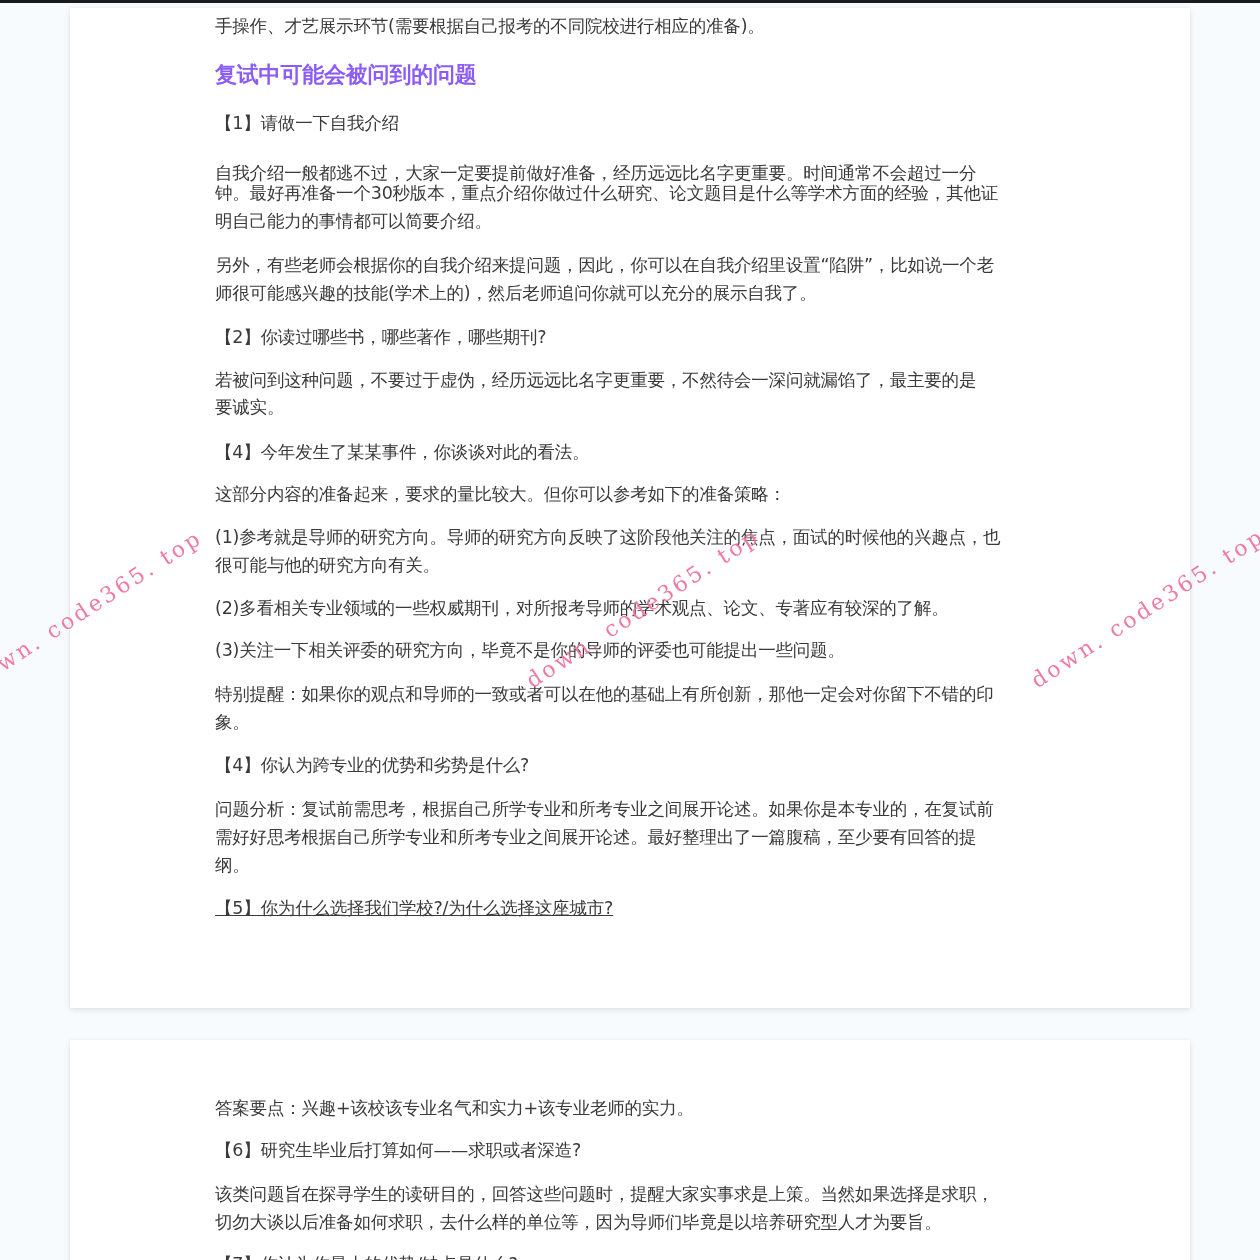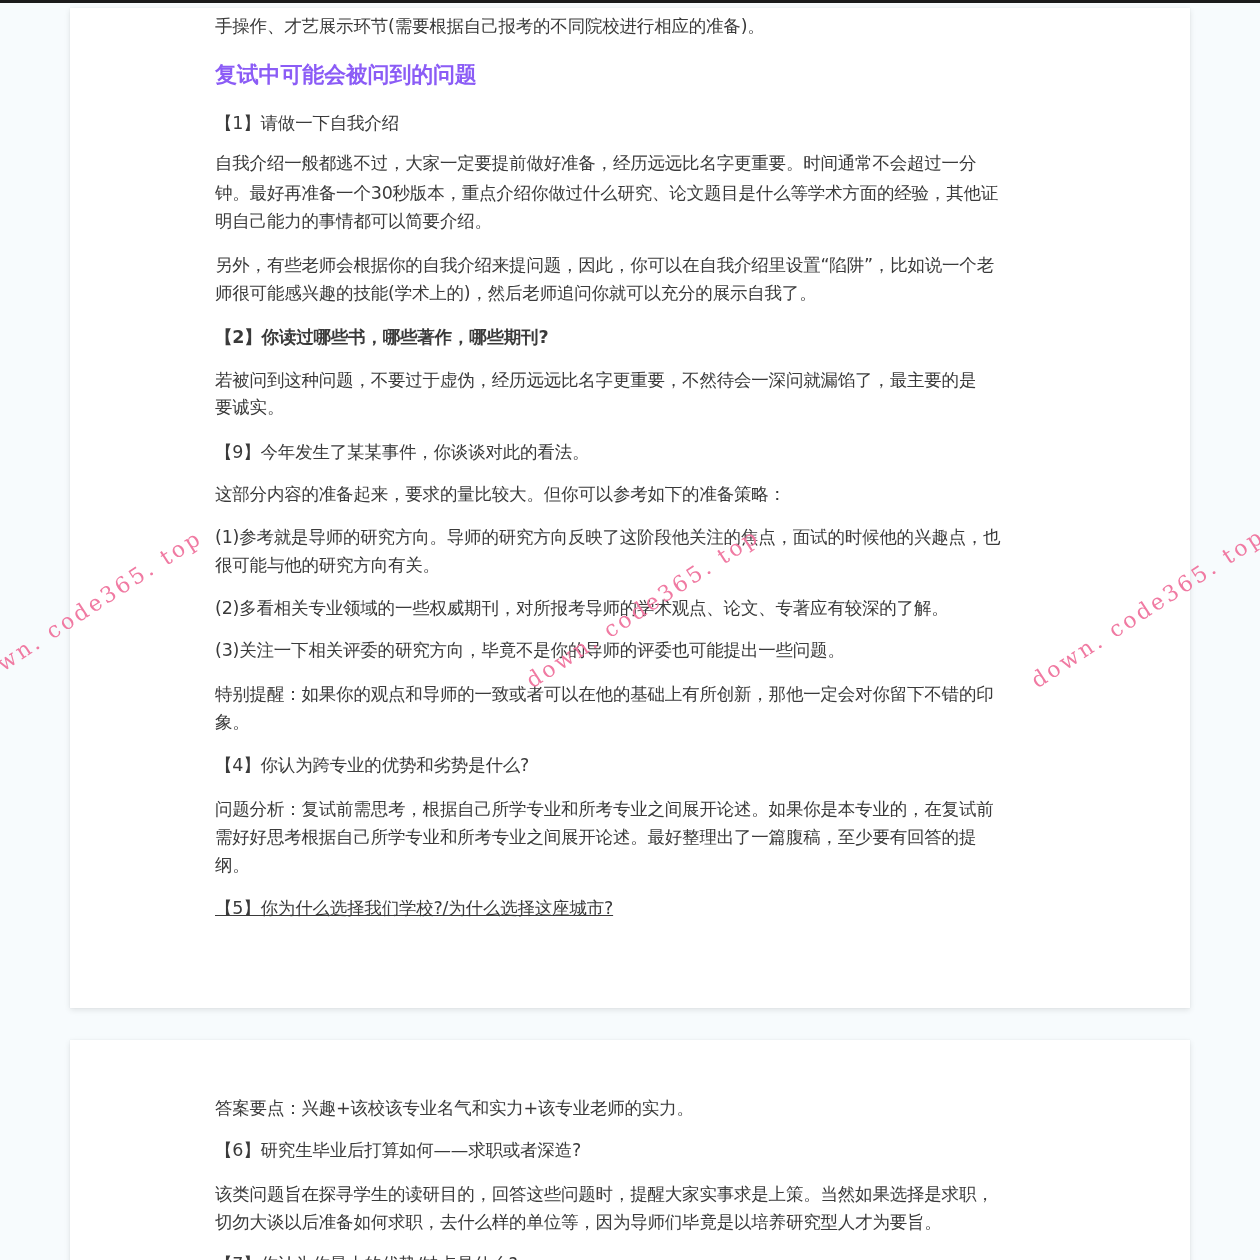--- a/index.html
+++ b/index.html
@@ -60,29 +60,29 @@
 </head>
 <body>
 
 <div class="top-bar"></div>
 
 <div class="page page-1">
   <div class="content" style="top:0;">
     <div class="line" style="top:4px;">手操作、才艺展示环节(需要根据自己报考的不同院校进行相应的准备)。</div>
     <div class="line heading" style="top:53px;">复试中可能会被问到的问题</div>
     <div class="line" style="top:101px;">【1】请做一下自我介绍</div>
-    <div class="line" style="top:141px;">自我介绍一般都逃不过，大家一定要提前做好准备，经历远远比名字更重要。时间通常不会超过一分</div>
+    <div class="line" style="top:151px;">自我介绍一般都逃不过，大家一定要提前做好准备，经历远远比名字更重要。时间通常不会超过一分</div>
     <div class="line" style="top:171px;">钟。最好再准备一个30秒版本，重点介绍你做过什么研究、论文题目是什么等学术方面的经验，其他证</div>
     <div class="line" style="top:199px;">明自己能力的事情都可以简要介绍。</div>
     <div class="line" style="top:243px;">另外，有些老师会根据你的自我介绍来提问题，因此，你可以在自我介绍里设置“陷阱”，比如说一个老</div>
     <div class="line" style="top:271px;">师很可能感兴趣的技能(学术上的)，然后老师追问你就可以充分的展示自我了。</div>
-    <div class="line" style="top:315px;font-weight:bold;">【2】你读过哪些书，哪些著作，哪些期刊?</div>
+    <div class="line" style="top:315px;">【2】你读过哪些书，哪些著作，哪些期刊?</div>
     <div class="line" style="top:358px;">若被问到这种问题，不要过于虚伪，经历远远比名字更重要，不然待会一深问就漏馅了，最主要的是</div>
     <div class="line" style="top:386px;font-family:Liberation Mono, monospace;">要诚实。</div>
-    <div class="line" style="top:430px;">【9】今年发生了某某事件，你谈谈对此的看法。</div>
+    <div class="line" style="top:430px;">【4】今年发生了某某事件，你谈谈对此的看法。</div>
     <div class="line" style="top:472px;">这部分内容的准备起来，要求的量比较大。但你可以参考如下的准备策略：</div>
     <div class="line" style="top:515px;">(1)参考就是导师的研究方向。导师的研究方向反映了这阶段他关注的焦点，面试的时候他的兴趣点，也</div>
     <div class="line" style="top:543px;">很可能与他的研究方向有关。</div>
     <div class="line" style="top:586px;">(2)多看相关专业领域的一些权威期刊，对所报考导师的学术观点、论文、专著应有较深的了解。</div>
     <div class="line" style="top:628px;">(3)关注一下相关评委的研究方向，毕竟不是你的导师的评委也可能提出一些问题。</div>
     <div class="line" style="top:672px;">特别提醒：如果你的观点和导师的一致或者可以在他的基础上有所创新，那他一定会对你留下不错的印</div>
     <div class="line" style="top:700px;">象。</div>
     <div class="line" style="top:743px;">【4】你认为跨专业的优势和劣势是什么?</div>
     <div class="line" style="top:787px;">问题分析：复试前需思考，根据自己所学专业和所考专业之间展开论述。如果你是本专业的，在复试前</div>
     <div class="line" style="top:815px;">需好好思考根据自己所学专业和所考专业之间展开论述。最好整理出了一篇腹稿，至少要有回答的提</div>

